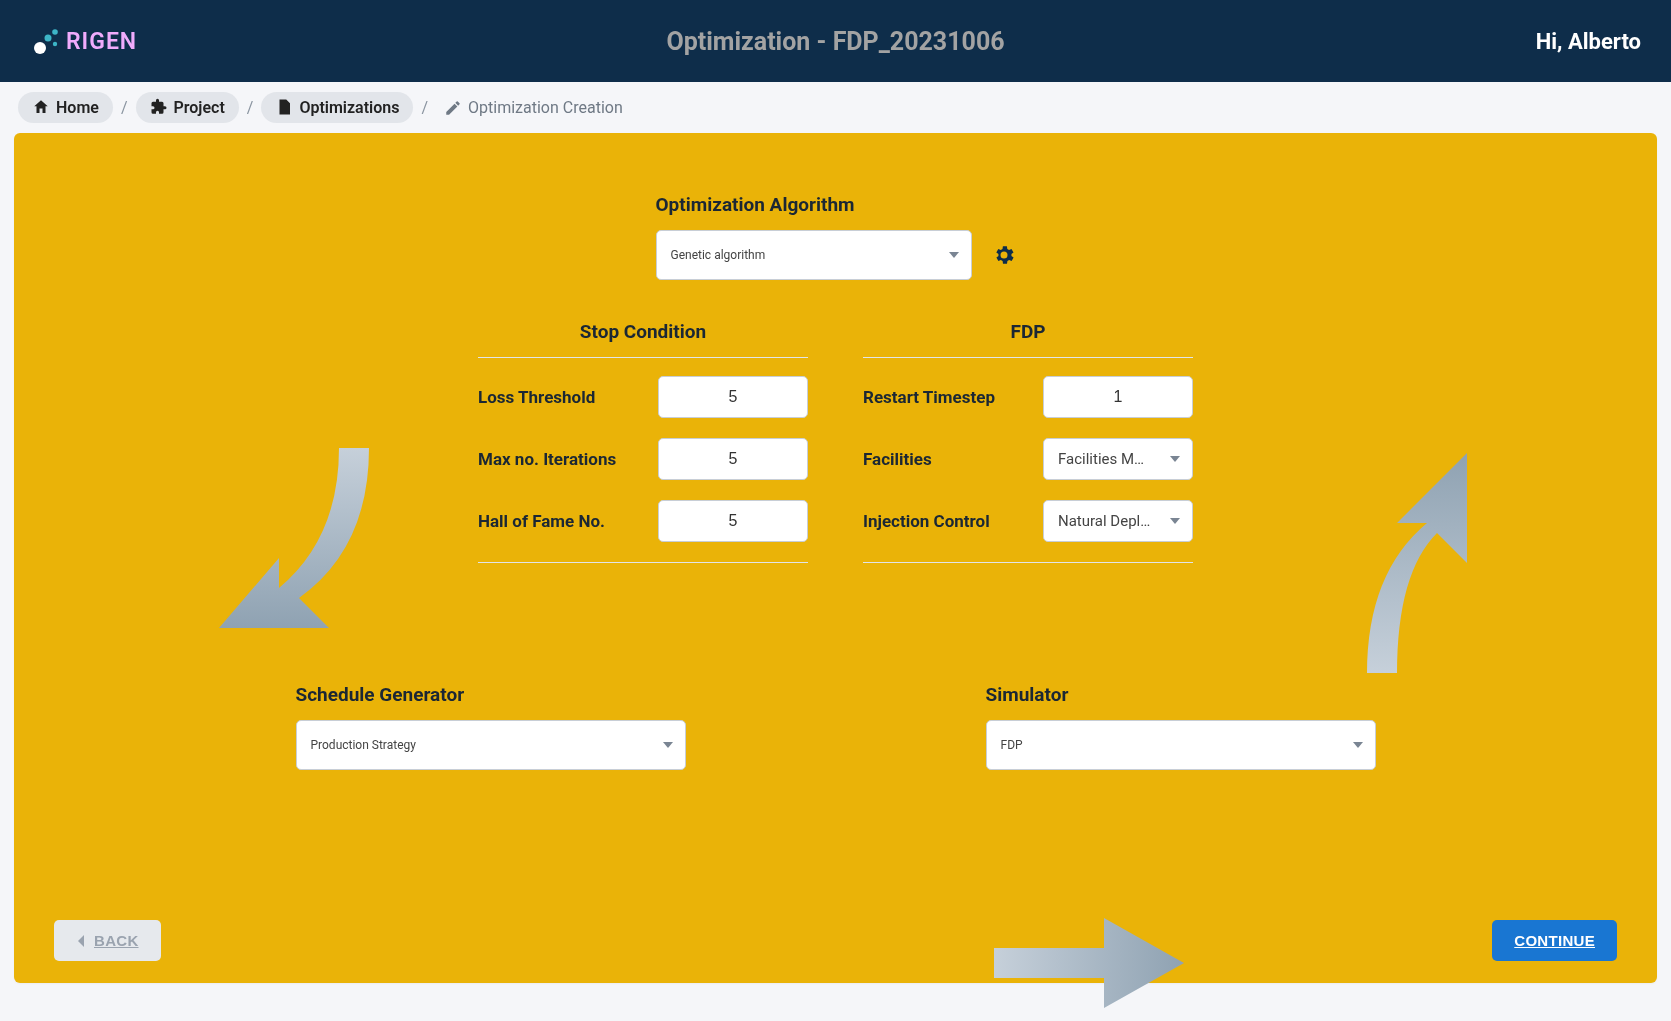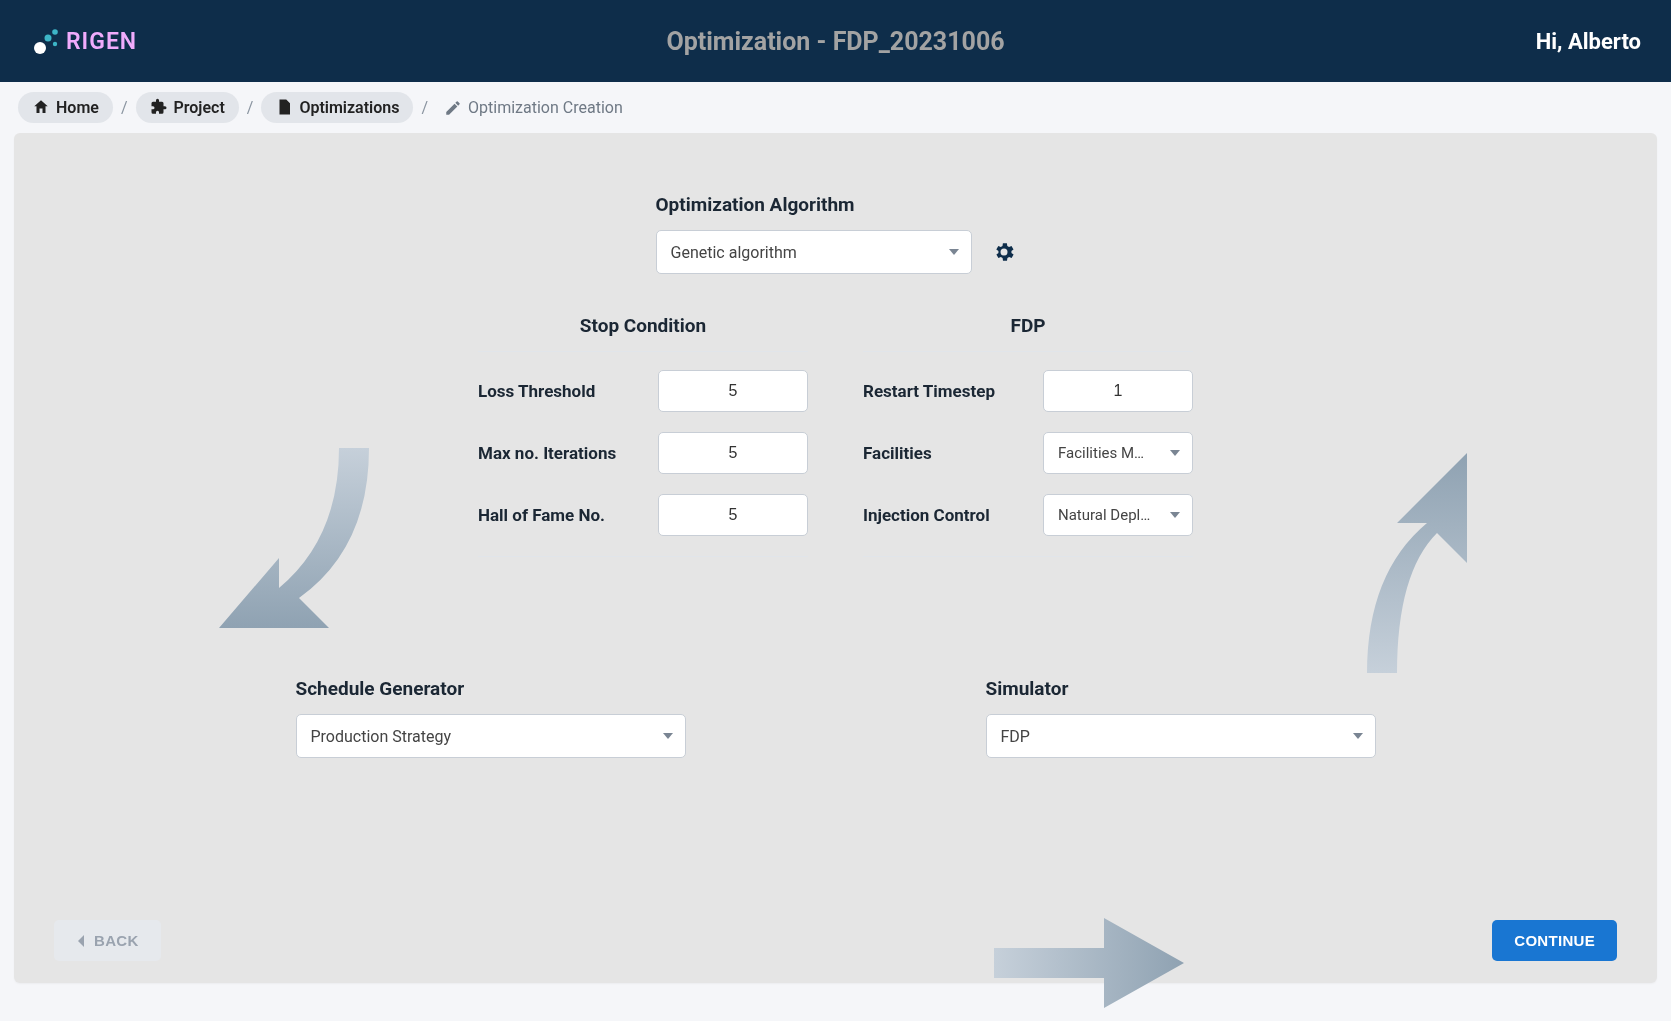--- a/index.html
+++ b/index.html
@@ -64,21 +64,21 @@
   .crumb-plain {
     display:inline-flex;
     align-items:center;
     gap:6px;
     color:#6f7985;
     padding: 6px 8px;
   }
   .ico { width:18px; height:18px; display:inline-block; }
   
   .card {
-    background:#e5e5e5;
+    background:#eab308;
     margin: 0 14px 14px 14px;
     border-radius: 6px;
     padding: 60px 40px 28px 40px;
     box-shadow: 0 1px 2px rgba(0,0,0,.04);
     min-height: 850px;
     position:relative;
   }
   .algo-block {
     width: 360px;
     margin: 0 auto 40px auto;
@@ -86,26 +86,26 @@
   .section-label {
     font-size:19px;
     font-weight:700;
     color:#1b2734;
     margin-bottom:14px;
   }
   .section-label.center { text-align:center; }
   .select {
     border:1px solid #c8ced6;
     border-radius:5px;
-    height:44px;
+    height:50px;
     padding: 0 40px 0 14px;
     display:flex;
     align-items:center;
     position:relative;
-    font-size:16px;
+    font-size:12px;
     color:#444;
     background:#fff;
     cursor:pointer;
   }
   .select.small { height:42px; font-size:15px; }
   .select .caret {
     position:absolute;
     right:12px;
     top:50%;
     transform:translateY(-50%);
@@ -190,20 +190,21 @@
     border:none;
     border-radius:5px;
     padding: 12px 22px;
     font-size:15px;
     font-weight:700;
     cursor:pointer;
     display:inline-flex;
     align-items:center;
     gap:8px;
     letter-spacing:.3px;
+    text-decoration:underline;
   }
   .btn.back {
     background:#e6e9ed;
     color:#9aa3af;
   }
   .btn.continue {
     background:#1976d2;
     color:#fff;
   }
 </style>

